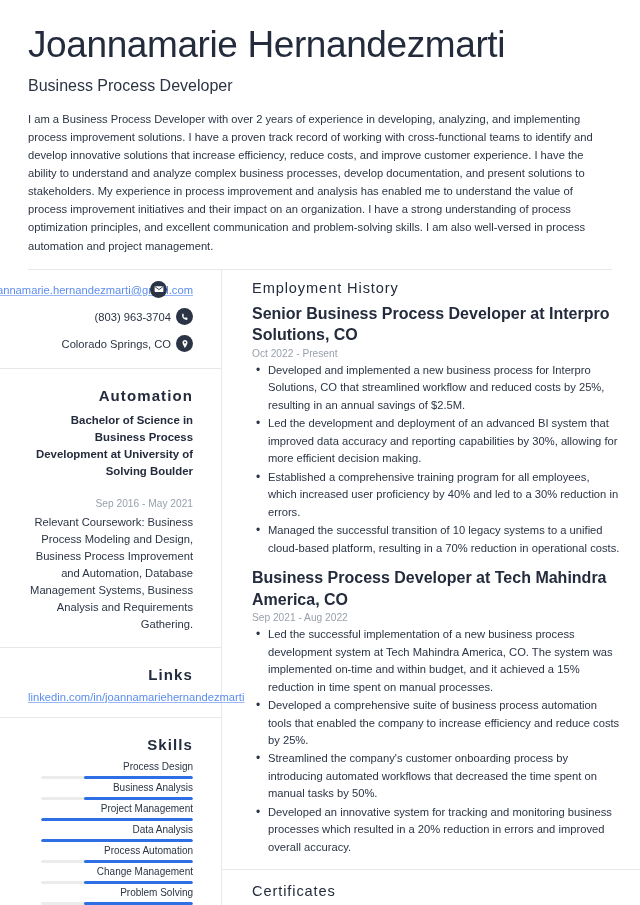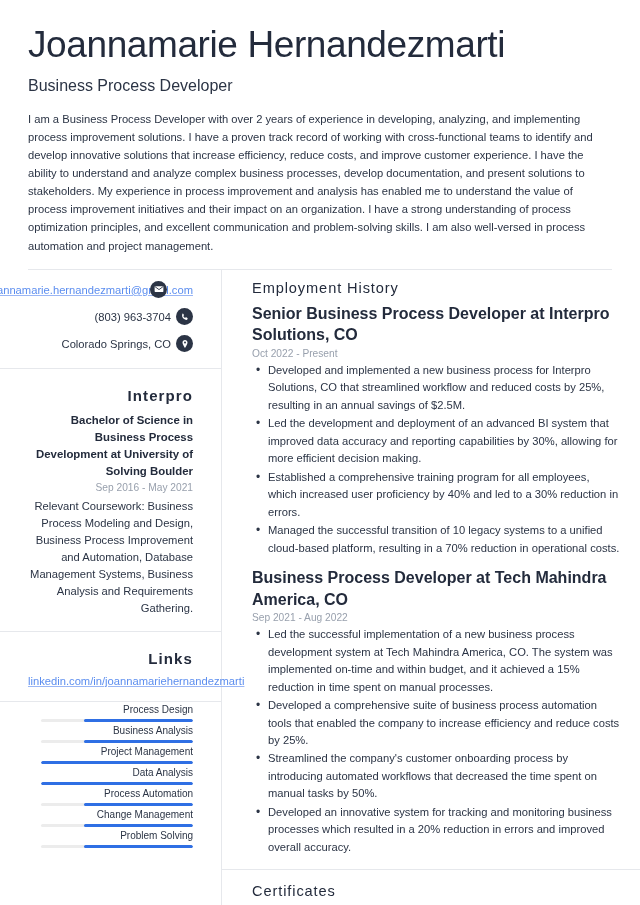--- a/index.html
+++ b/index.html
@@ -105,21 +105,21 @@
 
   .edu-degree {
     font-size: 11.4px;
     font-weight: 700;
     line-height: 1.5;
     color: #232b3c;
   }
   .edu-dates {
     font-size: 10.2px;
     color: #98a0ad;
-    margin-top: 2px;
+    margin-top: 18px;
     margin-bottom: 5px;
   }
   .edu-desc {
     font-size: 11.2px;
     line-height: 1.52;
     color: #2b3445;
   }
 
   .side-link {
     font-size: 11.2px;
@@ -252,36 +252,37 @@
           <svg width="10" height="10" viewBox="0 0 16 16">
               <path d="M8 1.6c-2.2 0-4 1.8-4 4 0 3 4 8.8 4 8.8s4-5.8 4-8.8c0-2.2-1.8-4-4-4z" fill="#ffffff"></path>
               <circle cx="8" cy="5.7" r="1.55" fill="#2b3445"></circle>
             </svg>
         </span>
       </div>
 
       <div class="side-sep"></div>
 
       <div>
-        <div class="side-heading">Interpro</div>
+        <div class="side-heading">Automation</div>
         <div class="edu-degree">Bachelor of Science in Business Process Development at University of Solving Boulder</div>
         <div class="edu-dates">Sep 2016 - May 2021</div>
         <div class="edu-desc">Relevant Coursework: Business Process Modeling and Design, Business Process Improvement and Automation, Database Management Systems, Business Analysis and Requirements Gathering.</div>
       </div>
 
       <div class="side-sep"></div>
 
       <div>
         <div class="side-heading">Links</div>
         <a class="side-link" href="#">linkedin.com/in/joannamariehernandezmarti</a>
       </div>
 
       <div class="side-sep"></div>
 
       <div>
+        <div class="side-heading">Skills</div>
         <div class="skills-wrap" id="skills-list">
             <div class="skill">
               <div class="skill-label">Process Design</div>
               <div class="skill-track">
                 <div class="skill-fill" style="width: 72%;"></div>
               </div>
             </div>
             <div class="skill">
               <div class="skill-label">Business Analysis</div>
               <div class="skill-track">

